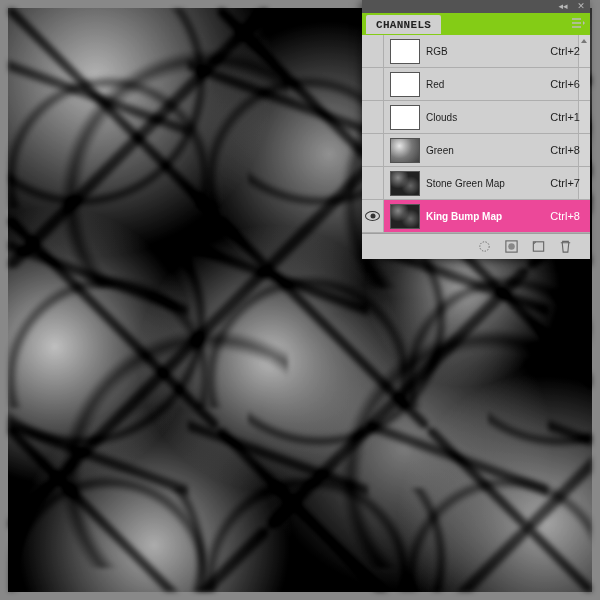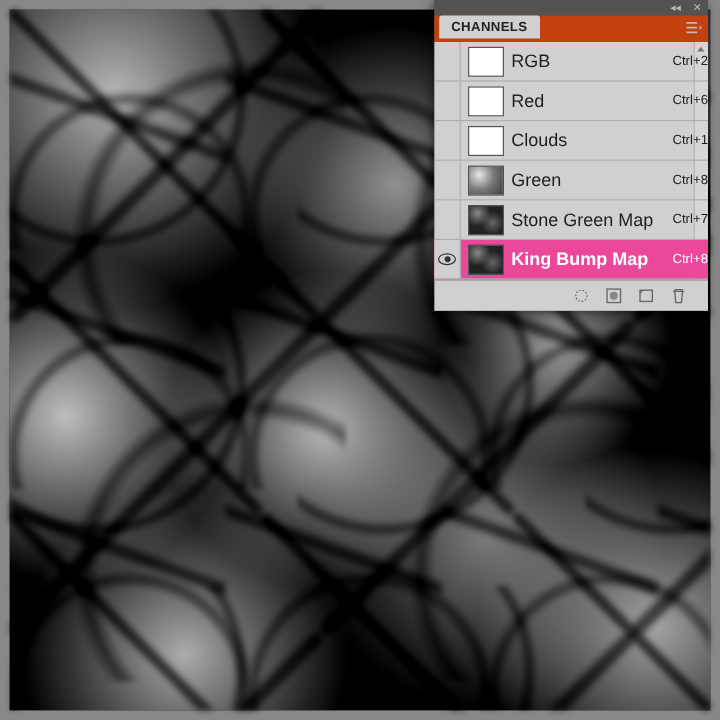--- a/index.html
+++ b/index.html
@@ -70,25 +70,26 @@
     align-items:center;
     padding-right:3px;
     gap:6px;
   }
   .topbar-icon {
     width:12px; height:10px; display:flex; align-items:center; justify-content:center;
     color:#b8b8b8; font-size:9px; line-height:1;
   }
   .panel-tabs {
     height: 22px;
-    background: #c2410c;
-    display:flex;
-    align-items:flex-start;
+    background: #84cc16;
+    display:flex;
+    align-items:center;
     padding-left:4px;
     position:relative;
+    font-family:Liberation Mono, monospace;
   }
   .tab {
     background:#d0d0d0;
     color:#222;
     font-size:11px;
     padding:4px 10px 3px;
     border-top-left-radius:2px;
     border-top-right-radius:2px;
     font-weight:bold;
     letter-spacing:.3px;
@@ -149,26 +150,26 @@
     filter: contrast(1.1);
   }
   .thumb.stone, .thumb.king {
     background:
       radial-gradient(circle at 25% 25%, #888 0%, transparent 40%),
       radial-gradient(circle at 70% 60%, #666 0%, transparent 40%),
       #222;
   }
   .channel-name {
     flex:1;
-    font-size:15px;
+    font-size:10px;
   }
   .channel-row.selected .channel-name { font-weight:bold; }
   .shortcut {
     font-size:11px;
-    padding-right:0;
+    padding-right:10px;
   }
   .scroll-gutter{
     position:absolute; right:0; top:0; bottom:0; width:12px;
     background:#d6d6d6;
     border-left:1px solid #b0b0b0;
   }
   .scroll-arrow{
     position:absolute; right:3px; width:0;height:0;
     border-left:3px solid transparent;
     border-right:3px solid transparent;

